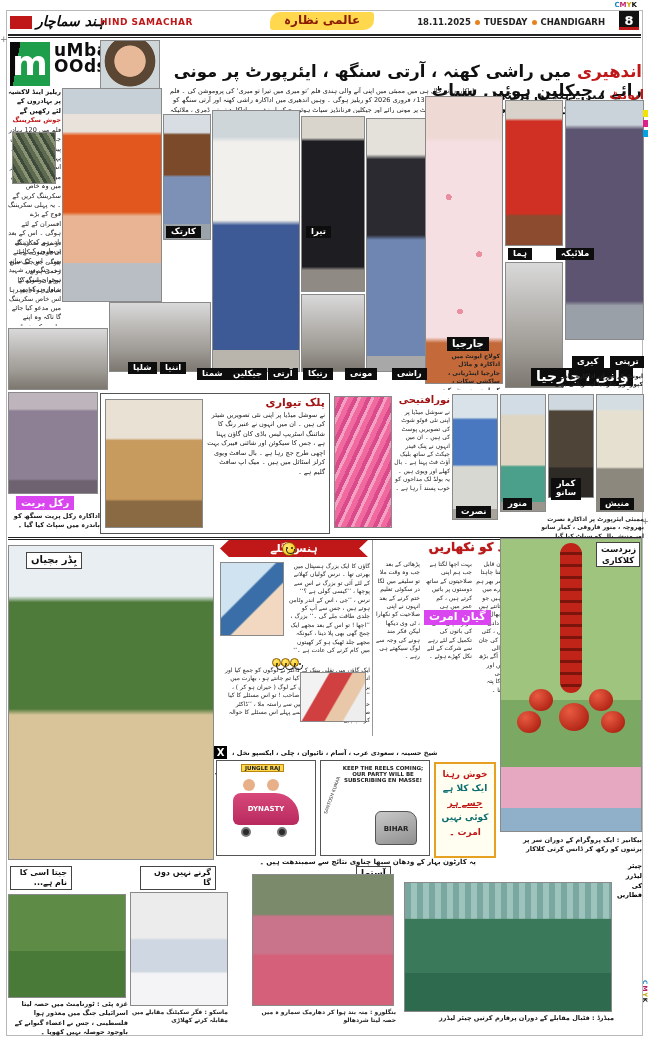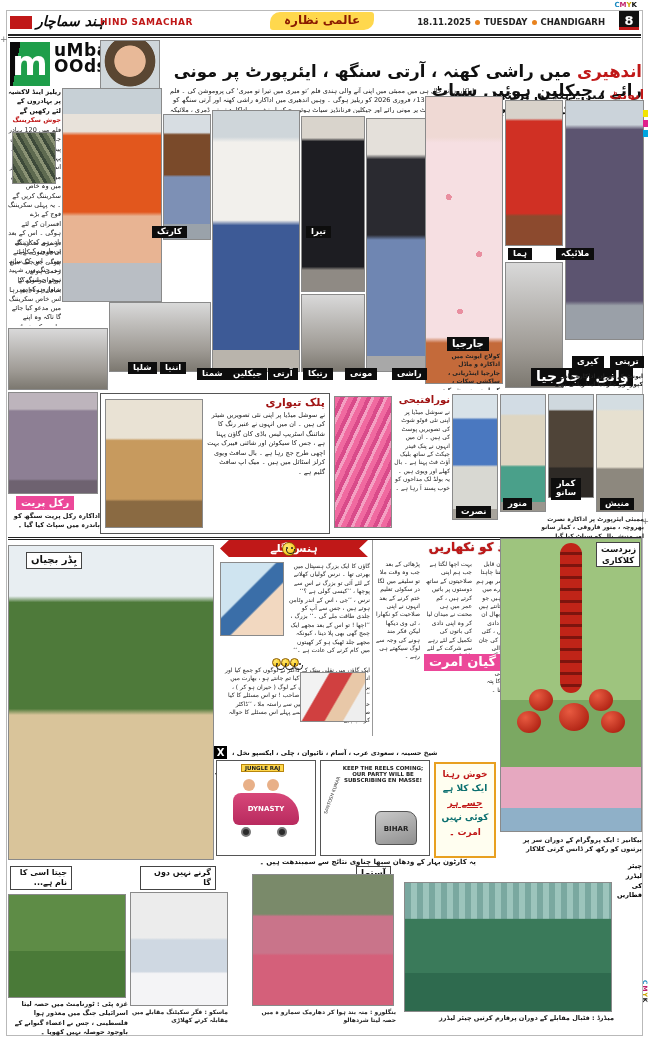--- a/index.html
+++ b/index.html
@@ -5,21 +5,21 @@
   html,body{margin:0;padding:0;background:#fff;}
   *{box-sizing:border-box;font-family:"DejaVu Sans",sans-serif;}
   .page{position:relative;width:649px;height:1043px;background:#fff;overflow:hidden;}
   .inner-frame{position:absolute;left:6px;top:10px;width:637px;height:1026px;border:1px solid #b9b9b9;}
   .abs{position:absolute;}
   .rtl{direction:rtl;text-align:right;}
   .tiny{font-size:6.5px;line-height:1.45;color:#1a1a1a;}
   .tiny2{font-size:6px;line-height:1.4;color:#222;}
   .photo{position:absolute;border:1px solid #8a8a8a;}
   .chip{position:absolute;background:#0d0d0d;color:#fff;font-size:8.5px;font-weight:bold;padding:1px 5px 2px;line-height:1.1;white-space:nowrap;}
-  .chip-red{background:#ec4899;color:#fff;}
+  .chip-red{background:#d946ef;color:#fff;}
   .whitebox{position:absolute;background:#fff;border:1px solid #444;color:#111;font-weight:bold;font-size:8.5px;padding:1px 4px;line-height:1.25;}
   .hl{font-weight:bold;color:#111;}
   .red{color:#c01818;}
   .teal{color:#0b6f6f;}
   
   .hdr-rule{position:absolute;left:8px;width:633px;border-top:2px solid #222;}
   .hdr-rule2{position:absolute;left:8px;width:633px;border-top:1px solid #222;}
   .badge{position:absolute;background:#ffd84d;color:#8a1a00;font-weight:bold;font-size:12px;padding:1px 14px 3px;border-radius:10px 3px 10px 3px;}
   .pagenum{position:absolute;background:#111;color:#fff;font-weight:bold;font-size:13px;width:20px;height:19px;text-align:center;line-height:19px;border-bottom:3px solid #c01818;}
   .dot{display:inline-block;width:5px;height:5px;border-radius:50%;background:#e8821e;vertical-align:middle;margin:0 4px;}
@@ -130,21 +130,21 @@
   <div class="photo g-street" style="left:212px;top:110px;width:88px;height:262px;"></div>
   <div class="photo g-raveena" style="left:301px;top:116px;width:64px;height:176px;"></div>
   <div class="photo g-mouni" style="left:366px;top:118px;width:98px;height:254px;"></div>
   <div class="photo g-floral" style="left:425px;top:96px;width:78px;height:288px;"></div>
   <div class="photo g-malred" style="left:505px;top:100px;width:58px;height:146px;"></div>
   <div class="photo g-tripti" style="left:565px;top:100px;width:79px;height:240px;"></div>
   <div class="photo g-gray" style="left:505px;top:262px;width:58px;height:126px;"></div>
   <div class="photo g-gray" style="left:109px;top:302px;width:102px;height:70px;"></div>
   <div class="photo g-gray" style="left:301px;top:294px;width:64px;height:78px;"></div>
 
-  <div class="chip" style="left:152px;top:226px;">کارتک</div>
+  <div class="chip" style="left:166px;top:226px;">کارتک</div>
   <div class="chip" style="left:306px;top:226px;">تیرا</div>
   <div class="chip" style="left:508px;top:248px;">ہما</div>
   <div class="chip" style="left:556px;top:248px;">ملائیکہ</div>
   <div class="chip" style="left:128px;top:362px;">شلپا</div>
   <div class="chip" style="left:160px;top:362px;">اننیا</div>
   <div class="chip" style="left:197px;top:368px;">شمتا</div>
   <div class="chip" style="left:228px;top:368px;">جیکلین</div>
   <div class="chip" style="left:268px;top:368px;">آرتی</div>
   <div class="chip" style="left:303px;top:368px;">رتیکا</div>
   <div class="chip" style="left:345px;top:368px;">مونی</div>
@@ -196,21 +196,21 @@
   <div class="abs rtl tiny2" style="left:288px;top:562px;width:82px;height:96px;overflow:hidden;">گاؤں کا ایک بزرگ ہسپتال میں بھرتی تھا ۔ نرس گولیاں کھلانے کے لئے آئی تو بزرگ نے اس سے پوچھا ، ’’کیسی گولی ہے ؟‘‘ نرس ، ’’جی ، اس کے اندر وٹامن ہوتے ہیں ، جس سے آپ کو جلدی طاقت ملے گی ۔‘‘ بزرگ ، ’’اچھا ! تو اس کے بعد مجھے ایک چمچ گھی بھی پلا دینا ، کیونکہ مجھے جلد ٹھیک ہو کر کھیتوں میں کام کرنے کی عادت ہے ۔‘‘</div>
   <div class="abs" style="left:272px;top:652px;"><span class="smiley" style="width:9px;height:9px;"></span><span class="smiley" style="width:9px;height:9px;"></span><span class="smiley" style="width:9px;height:9px;"></span></div>
   <div class="abs rtl tiny2" style="left:220px;top:666px;width:150px;height:72px;overflow:hidden;">ایک گاؤں میں نقلی بینک کے ڈاکٹر نے لوگوں کو جمع کیا اور انہیں سمجھاتے ہوئے بولا ، ’’کیا تم جانتے ہو ، بھارت میں برننگ مسئلہ کیا ہے ؟‘‘ گاؤں کے لوگ ( حیران ہو کر ) ، ’’مہربانی کر کے بتائیے ڈاکٹر صاحب ! تو اس مسئلے کا کیا حل کیا جائے ؟‘‘ مجھے بھیڑ میں سے راستہ ملا ، ’’ڈاکٹر صاحب میرے خیال سے سب سے پہلے اس مسئلے کا حوالہ کرنا چاہیے ۔‘‘</div>
   <div class="photo" style="left:300px;top:672px;width:66px;height:50px;background:linear-gradient(120deg,#f2f2f2 0 30%,#d04040 32% 55%,#e8c8a8 57% 75%,#eee 77%);"></div>
 
   
   <div class="abs rtl" style="left:396px;top:540px;width:124px;font-size:12px;font-weight:bold;color:#c01818;text-shadow:0 0 1px #700;">خود کو نکھاریں</div>
   <div class="abs rtl tiny2" style="left:476px;top:560px;width:44px;height:176px;overflow:hidden;">ہر انسان قابل تعریف بننا چاہتا ہے ۔ عمر بھر ہم ان کے بارے میں سوچتے ہیں جو کام پر جانتے ہیں تو دیکھ بھال ان کی بھی دادی کرتے ہیں ، کئی بار دادی کی جان پہچان والی مہمائیں آگے بڑھ جاتی ہیں اور ہمیں اپنی خوبیوں کا پتہ نہیں چلتا ۔</div>
   <div class="abs rtl tiny2" style="left:424px;top:560px;width:48px;height:176px;overflow:hidden;">بہت اچھا لگتا ہے جب ہم اپنی صلاحیتوں کے ساتھ دوستوں پر باتیں کرتے ہیں ، کم عمر میں ہی محنت نے میدان لیا کر وہ اپنی دادی کی باتوں کی تکمیل کے لئے رہے سے شرکت کے لئے نکل کھڑے ہوئے ۔</div>
   <div class="abs rtl tiny2" style="left:374px;top:560px;width:46px;height:176px;overflow:hidden;">پڑھائی کے بعد جب وہ وقت ملا تو سلیقے میں لگا در سکوئی تعلیم ختم کرنے کے بعد انہوں نے اپنی صلاحیت کو نکھارا ، ٹی وی دیکھا لیکن فکر مند ہونے کی وجہ سے لوگ سیکھتے ہی رہے ۔</div>
-  <div class="chip chip-red" style="left:424px;top:610px;font-size:13px;margin-top:44px;">گیان امرت</div>
+  <div class="chip chip-red" style="left:424px;top:610px;font-size:11px;">گیان امرت</div>
   <div class="colrule" style="left:372px;top:540px;height:196px;"></div>
   <div class="colrule" style="left:522px;top:540px;height:196px;"></div>
 
   
   <div class="abs" style="left:214px;top:742px;width:252px;height:15px;">
     <span class="xlogo">X</span>
     <span class="rtl" style="font-size:6.5px;font-weight:bold;color:#111;vertical-align:middle;">شیخ حسینہ ، سعودی عرب ، آسام ، تائیوان ، چلی ، ایکسپو نخل ، نیکسرون وغیرہ ٹرینڈز چلے ۔</span>
   </div>
 
   

